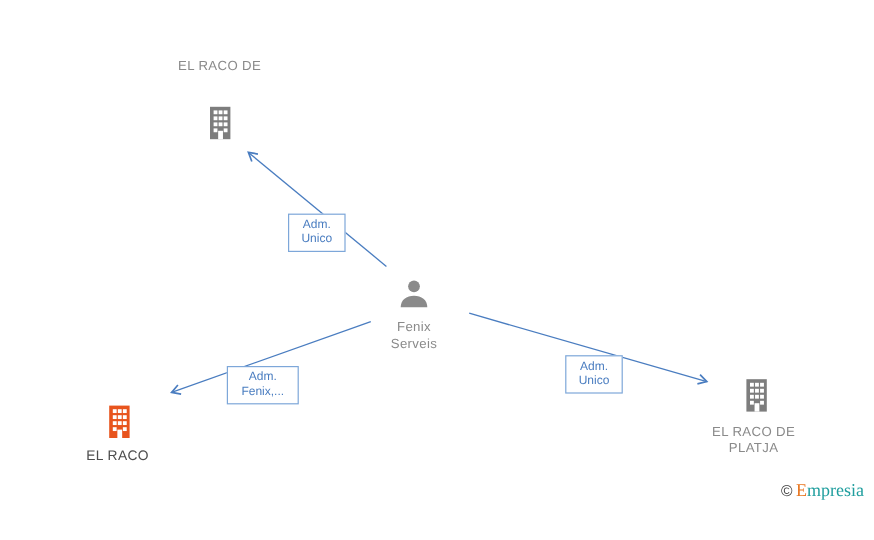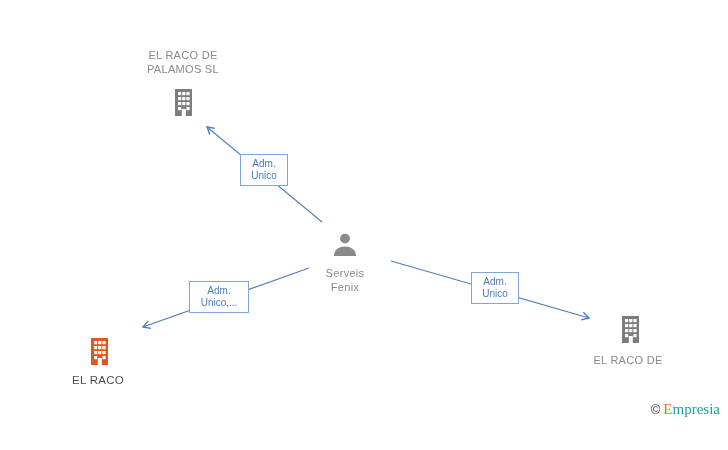--- a/index.html
+++ b/index.html
@@ -43,20 +43,21 @@
   .edge-label {
     position: absolute;
     background: #ffffff;
     border: 1px solid #7da7d9;
     color: #4a7dc0;
     font-size: 10px;
     line-height: 12px;
     text-align: center;
     padding: 3px 8px;
     cursor: pointer;
+    margin-top: 24px;
   }
   .building { color: #7d7d7d; cursor: pointer; }
   .building.orange { color: #e8541d; }
   .person { color: #8a8a8a; cursor: pointer; }
   .footer-logo {
     position: absolute;
     right: 8px;
     bottom: 4px;
     font-size: 14px;
     cursor: pointer;
@@ -88,21 +89,20 @@
         <path d="M1,1 L8,5 L1,9" fill="none" stroke="#4a7dc0" stroke-width="1.4"></path>
       </marker>
     </defs>
     <line x1="322" y1="222" x2="207" y2="127" stroke="#4a7dc0" stroke-width="1.1" marker-end="url(#arrow)"></line>
     <line x1="309" y1="268" x2="143" y2="327" stroke="#4a7dc0" stroke-width="1.1" marker-end="url(#arrow)"></line>
     <line x1="391" y1="261" x2="589" y2="318" stroke="#4a7dc0" stroke-width="1.1" marker-end="url(#arrow)"></line>
   </svg>
 
   <div class="node-label" style="left:123px; top:48px; width:120px;">
     <div>EL RACO DE</div>
-    <div>PALAMOS SL</div>
   </div>
   <span class="node-icon building" style="left:170px; top:87px;">
     <svg width="27" height="31" viewBox="0 0 27 31">
       <rect x="5" y="2" width="17" height="27" fill="currentColor"></rect>
       <rect x="8" y="5" width="3.2" height="3.2" fill="#ffffff"></rect>
       <rect x="12.2" y="5" width="3.2" height="3.2" fill="#ffffff"></rect>
       <rect x="16.4" y="5" width="3.2" height="3.2" fill="#ffffff"></rect>
       <rect x="8" y="10" width="3.2" height="3.2" fill="#ffffff"></rect>
       <rect x="12.2" y="10" width="3.2" height="3.2" fill="#ffffff"></rect>
       <rect x="16.4" y="10" width="3.2" height="3.2" fill="#ffffff"></rect>
@@ -115,22 +115,22 @@
     </svg>
   </span>
 
   <span class="node-icon person" style="left:331px; top:231px;">
     <svg width="28" height="28" viewBox="0 0 24 24" fill="currentColor">
       <circle cx="12" cy="6.5" r="4.2"></circle>
       <path d="M2.5 21.5c0-5.4 4.2-8.3 9.5-8.3s9.5 2.9 9.5 8.3z"></path>
     </svg>
   </span>
   <div class="node-label" style="left:285px; top:266px; width:120px;">
+    <div>Fenix</div>
     <div>Serveis</div>
-    <div>Fenix</div>
   </div>
 
   <span class="node-icon building orange" style="left:86px; top:336px;">
     <svg width="27" height="31" viewBox="0 0 27 31">
       <rect x="5" y="2" width="17" height="27" fill="currentColor"></rect>
       <rect x="8" y="5" width="3.2" height="3.2" fill="#ffffff"></rect>
       <rect x="12.2" y="5" width="3.2" height="3.2" fill="#ffffff"></rect>
       <rect x="16.4" y="5" width="3.2" height="3.2" fill="#ffffff"></rect>
       <rect x="8" y="10" width="3.2" height="3.2" fill="#ffffff"></rect>
       <rect x="12.2" y="10" width="3.2" height="3.2" fill="#ffffff"></rect>
@@ -159,29 +159,30 @@
       <rect x="8" y="15" width="3.2" height="3.2" fill="#ffffff"></rect>
       <rect x="12.2" y="15" width="3.2" height="3.2" fill="#ffffff"></rect>
       <rect x="16.4" y="15" width="3.2" height="3.2" fill="#ffffff"></rect>
       <rect x="8" y="20" width="3.2" height="3.2" fill="#ffffff"></rect>
       <rect x="16.4" y="20" width="3.2" height="3.2" fill="#ffffff"></rect>
       <rect x="11.8" y="22" width="4" height="7" fill="#ffffff"></rect>
     </svg>
   </span>
   <div class="node-label" style="left:558px; top:353px; width:140px;">
     <div>EL RACO DE</div>
+    <div>PLATJA</div>
   </div>
 
   <div class="edge-label" style="left:240px; top:154px; width:30px;">
     <div>Adm.</div>
     <div>Unico</div>
   </div>
   <div class="edge-label" style="left:189px; top:281px; width:42px;">
     <div>Adm.</div>
-    <div>Unico,...</div>
+    <div>Fenix,...</div>
   </div>
   <div class="edge-label" style="left:471px; top:272px; width:30px;">
     <div>Adm.</div>
     <div>Unico</div>
   </div>
 
   <div class="footer-logo">
     <span class="copy">©</span><span class="brand">Empresia</span>
   </div>
 

